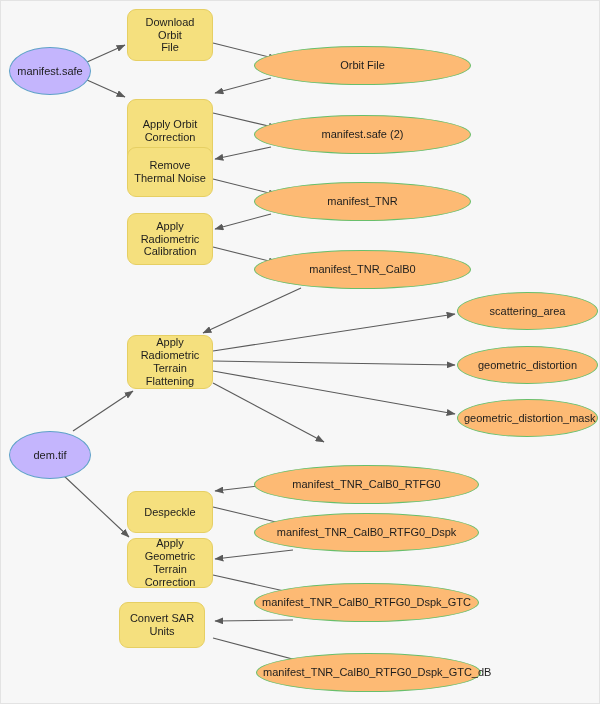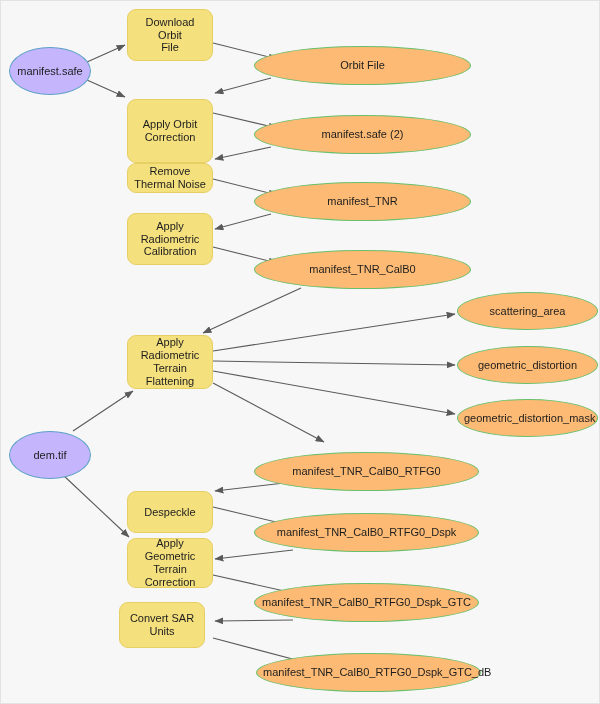--- a/index.html
+++ b/index.html
@@ -109,21 +109,21 @@
         <span class="lbl">dem.tif</span>
       </div>
       <div class="node node-process" style="left: 126px; top: 8px; width: 86px; height: 52px;">
         <span class="lbl">Download Orbit
 File</span>
       </div>
       <div class="node node-process" style="left: 126px; top: 78px; width: 86px; height: 64px; margin-top: 20px;">
         <span class="lbl">Apply Orbit
 Correction</span>
       </div>
-      <div class="node node-process" style="left: 126px; top: 162px; width: 86px; height: 30px;">
+      <div class="node node-process" style="left: 126px; top: 146px; width: 86px; height: 50px;">
         <span class="lbl">Remove
 Thermal Noise</span>
       </div>
       <div class="node node-process" style="left: 126px; top: 212px; width: 86px; height: 52px;">
         <span class="lbl">Apply
 Radiometric
 Calibration</span>
       </div>
       <div class="node node-process" style="left: 126px; top: 334px; width: 86px; height: 54px;">
         <span class="lbl">Apply
@@ -157,21 +157,21 @@
       </div>
       <div class="node node-product" style="left: 456px; top: 291px; width: 141px; height: 38px;">
         <span class="lbl">scattering_area</span>
       </div>
       <div class="node node-product" style="left: 456px; top: 345px; width: 141px; height: 38px;">
         <span class="lbl">geometric_distortion</span>
       </div>
       <div class="node node-product" style="left: 456px; top: 398px; width: 141px; height: 38px;">
         <span class="lbl">geometric_distortion_mask</span>
       </div>
-      <div class="node node-product" style="left: 253px; top: 451px; width: 225px; height: 39px;">
+      <div class="node node-product" style="left: 253px; top: 464px; width: 225px; height: 39px;">
         <span class="lbl">manifest_TNR_CalB0_RTFG0</span>
       </div>
       <div class="node node-product" style="left: 253px; top: 512px; width: 225px; height: 39px;">
         <span class="lbl">manifest_TNR_CalB0_RTFG0_Dspk</span>
       </div>
       <div class="node node-product" style="left: 253px; top: 582px; width: 225px; height: 39px;">
         <span class="lbl">manifest_TNR_CalB0_RTFG0_Dspk_GTC</span>
       </div>
       <div class="node node-product" style="left: 255px; top: 652px; width: 225px; height: 39px;">
         <span class="lbl">manifest_TNR_CalB0_RTFG0_Dspk_GTC_dB</span>

